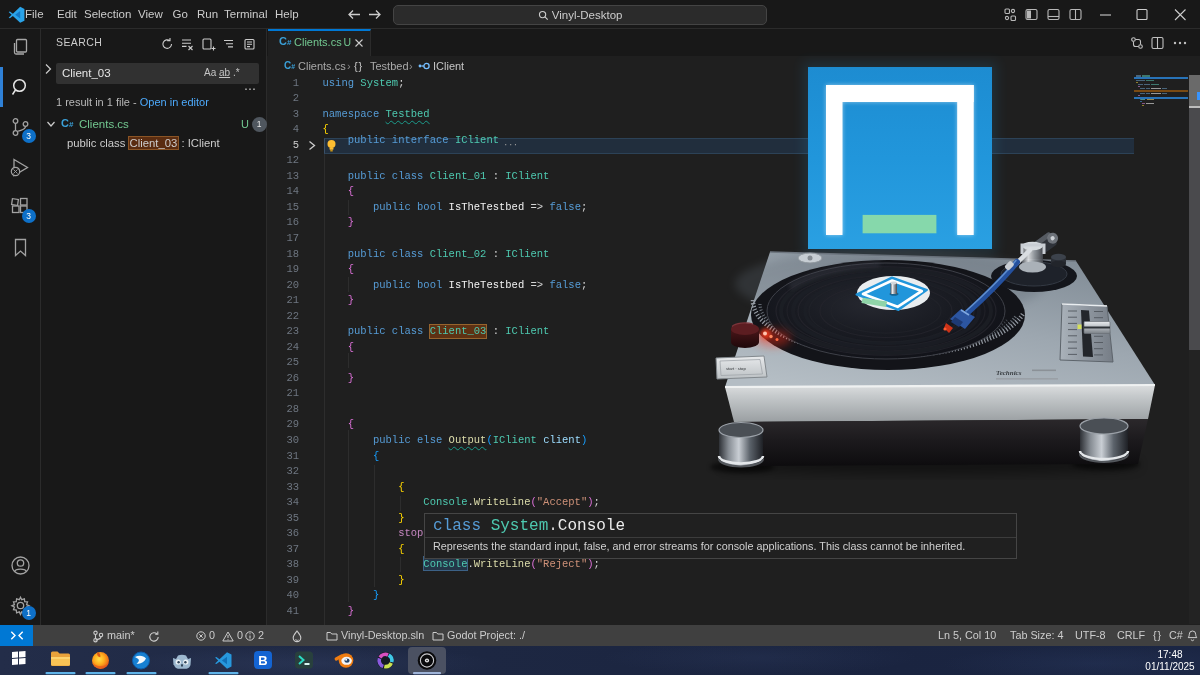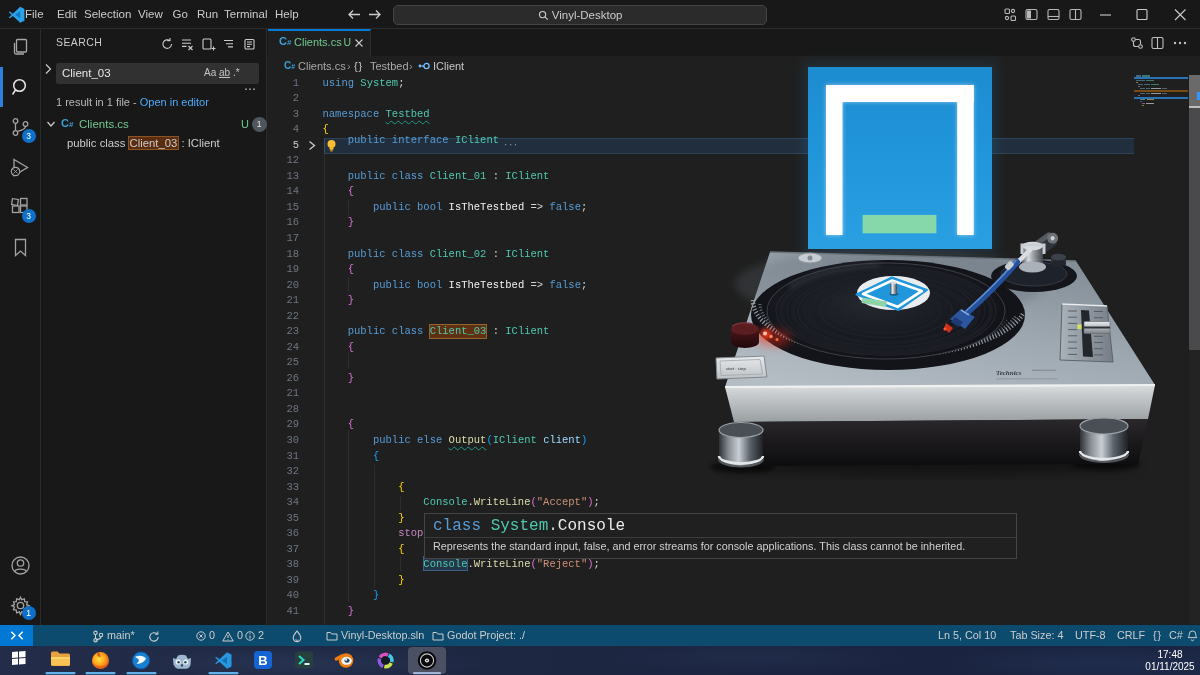--- a/index.html
+++ b/index.html
@@ -12,21 +12,21 @@
 #tabbar{position:absolute;left:267px;top:29px;width:933px;height:27px;background:#181818}
 #tab{position:absolute;left:1px;top:0;width:103px;height:27px;background:#1f1f1f;border-top:2px solid #0078d4;border-right:1px solid #2b2b2b}
 #breadcrumb{position:absolute;left:267px;top:56px;width:933px;height:20px;background:#1f1f1f;color:#a9a9a9;font-size:11px;line-height:20px}
 #editor{position:absolute;left:267px;top:76px;width:933px;height:548px;background:#1f1f1f}
 .ln{position:absolute;left:0px;width:32px;text-align:right;color:#6e7681;font-family:"Liberation Mono",monospace;font-size:10.5px;height:15.54px;line-height:15.54px}
 .cl{position:absolute;left:55.5px;white-space:pre;font-family:"Liberation Mono",monospace;font-size:10.5px;height:15.54px;line-height:15.54px;color:#d4d4d4}
 .k{color:#569cd6}.c{color:#c586c0}.t{color:#4ec9b0}.m{color:#dcdcaa}.v{color:#9cdcfe}.s{color:#ce9178}.w{color:#f2f2f2}.p{color:#d4d4d4}
 .b1{color:#ffd700}.b2{color:#da70d6}.b3{color:#179fff}
 .sq{text-decoration:underline wavy #1b9c8c 1px;text-underline-offset:2.5px}
 .ig{position:absolute;width:1px;background:#2d2d2d}
-#statusbar{position:absolute;left:0;top:625px;width:1200px;height:21px;background:#0c4a6e;color:#cccccc;font-size:10.8px}
+#statusbar{position:absolute;left:0;top:625px;width:1200px;height:21px;background:#404040;color:#cccccc;font-size:10.8px}
 #statusbar .it{position:absolute;top:0;height:21px;line-height:21px;white-space:nowrap}
 #taskbar{position:absolute;left:0;top:646px;width:1200px;height:29px;background:linear-gradient(90deg,#232d49 0%,#1d2742 40%,#1a2440 75%,#1b2644 100%)}
 .clock{position:absolute;color:#ffffff;font-size:10px;text-align:center;width:70px}
 </style></head><body>
 <div id="titlebar">
 <svg class="abs" style="left:8px;top:6px" width="17" height="17" viewBox="0 0 24 24">
 <path fill="#2aa3e8" d="M17.2 1.2 L6.9 10.9 L2.7 7.6 L0.9 8.5 L5.1 12.5 L0.9 16.5 L2.7 17.4 L6.9 14.1 L17.2 23.8 L23.2 20.7 V4.3 Z"></path>
 <path fill="#1478c4" d="M17.2 7.2 V17.8 L10.1 12.5 Z"></path>
     </svg>
 <div class="menu" style="left:25px">File</div>

